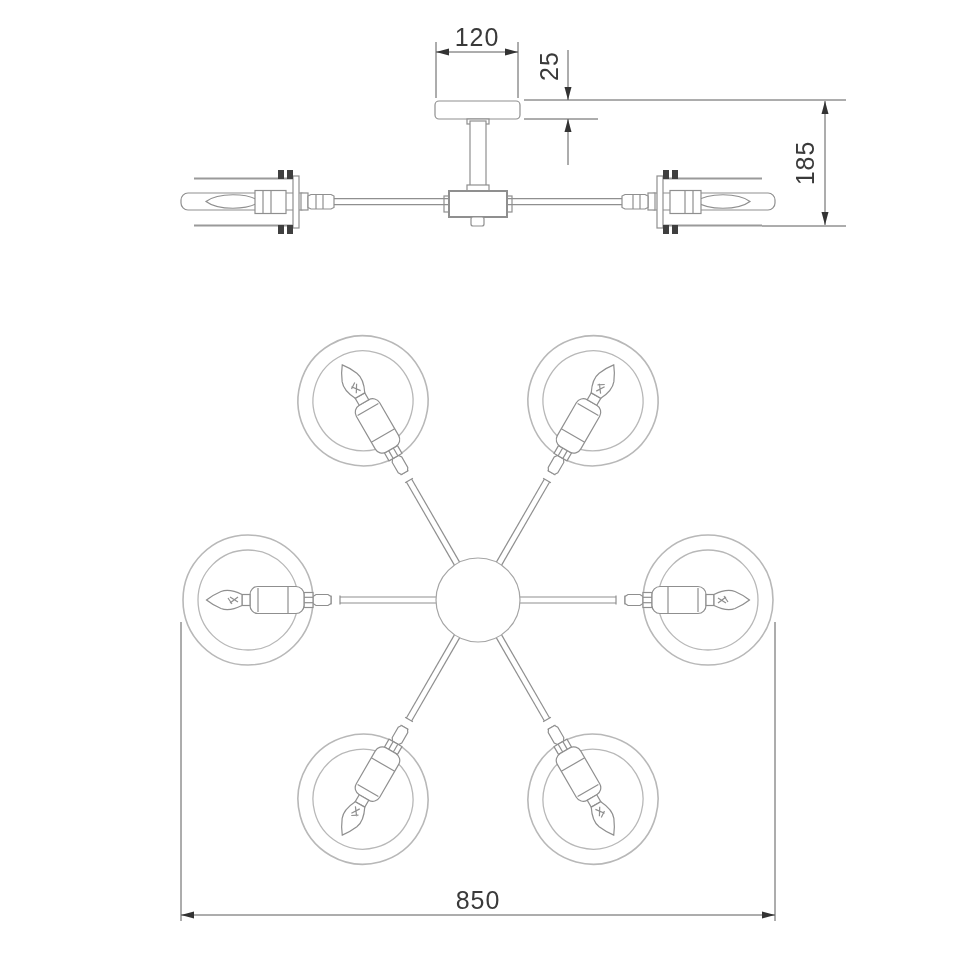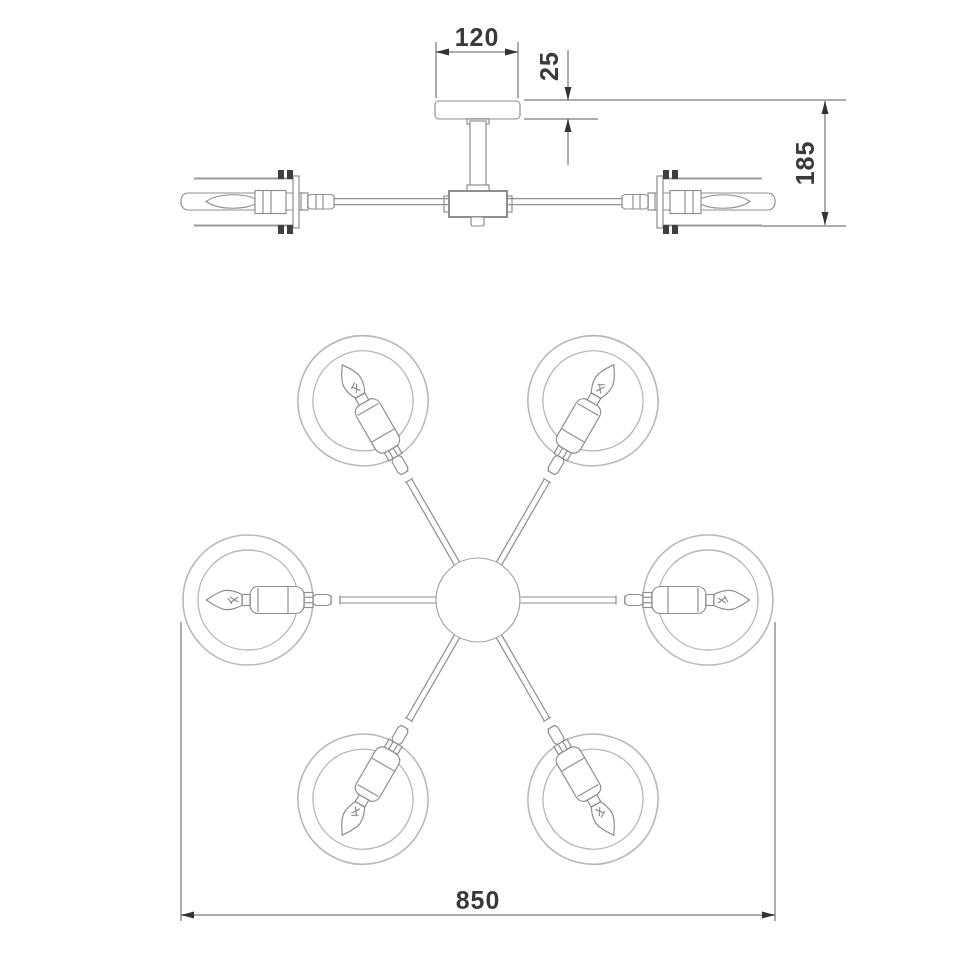--- a/index.html
+++ b/index.html
@@ -3,21 +3,21 @@
 <meta charset="utf-8">
 <style>
   :root{
     --line-c:#8f8f8f;
     --line-light:#b8b8b8;
     --dim-c:#5a5a5a;
     --text-c:#3a3a3a;
     --solid-c:#3f3f3f;
   }
   html,body{margin:0;padding:0;background:#ffffff;}
-  .canvas{position:relative;width:970px;height:970px;background:#ffffff;overflow:hidden;font-weight:bold;}
+  .canvas{position:relative;width:970px;height:970px;background:#ffffff;overflow:hidden;}
   svg{position:absolute;left:0;top:0;}
   .ln{stroke:var(--line-c);stroke-width:1.2;fill:none;}
   .lnw{stroke:var(--line-c);stroke-width:1.2;fill:#ffffff;}
   .ln2{stroke:#9a9a9a;stroke-width:2;fill:none;}
   .hub{stroke:var(--line-c);stroke-width:2;fill:#ffffff;}
   .light{stroke:var(--line-light);stroke-width:1.6;fill:none;}
   .light2{stroke:var(--line-light);stroke-width:1.3;fill:none;}
   .dim{stroke:var(--dim-c);stroke-width:1;fill:none;}
   .arr{fill:#333333;stroke:none;}
   .solid{fill:var(--solid-c);stroke:none;}

